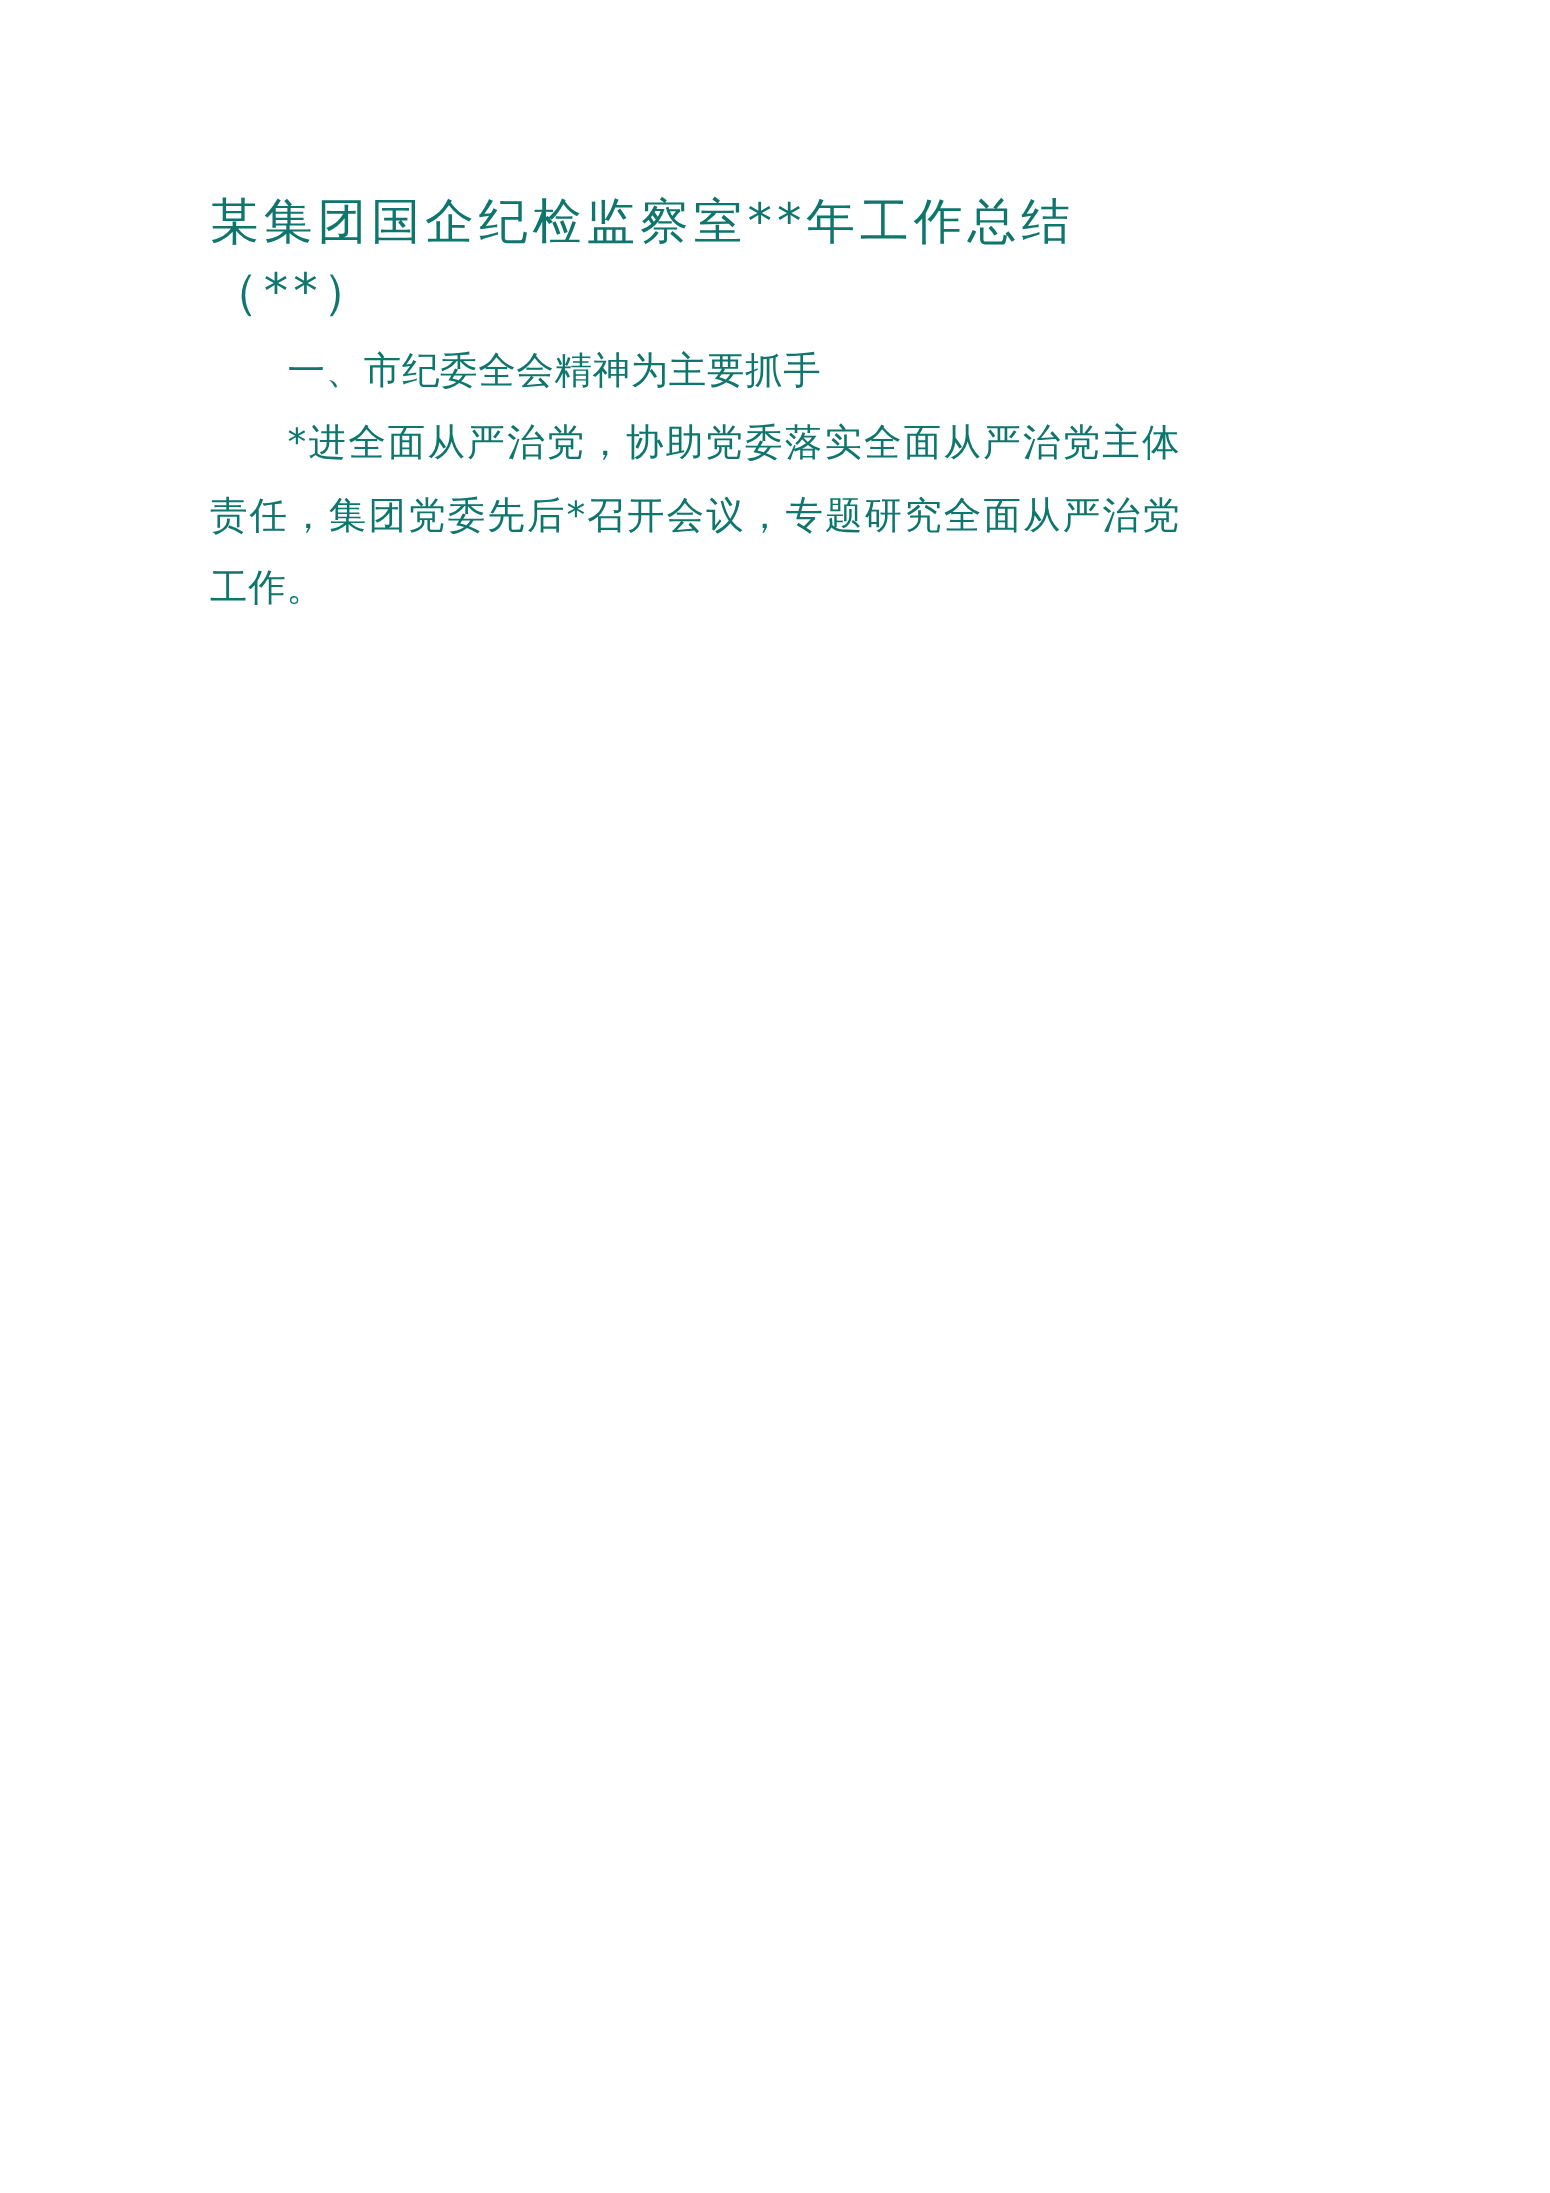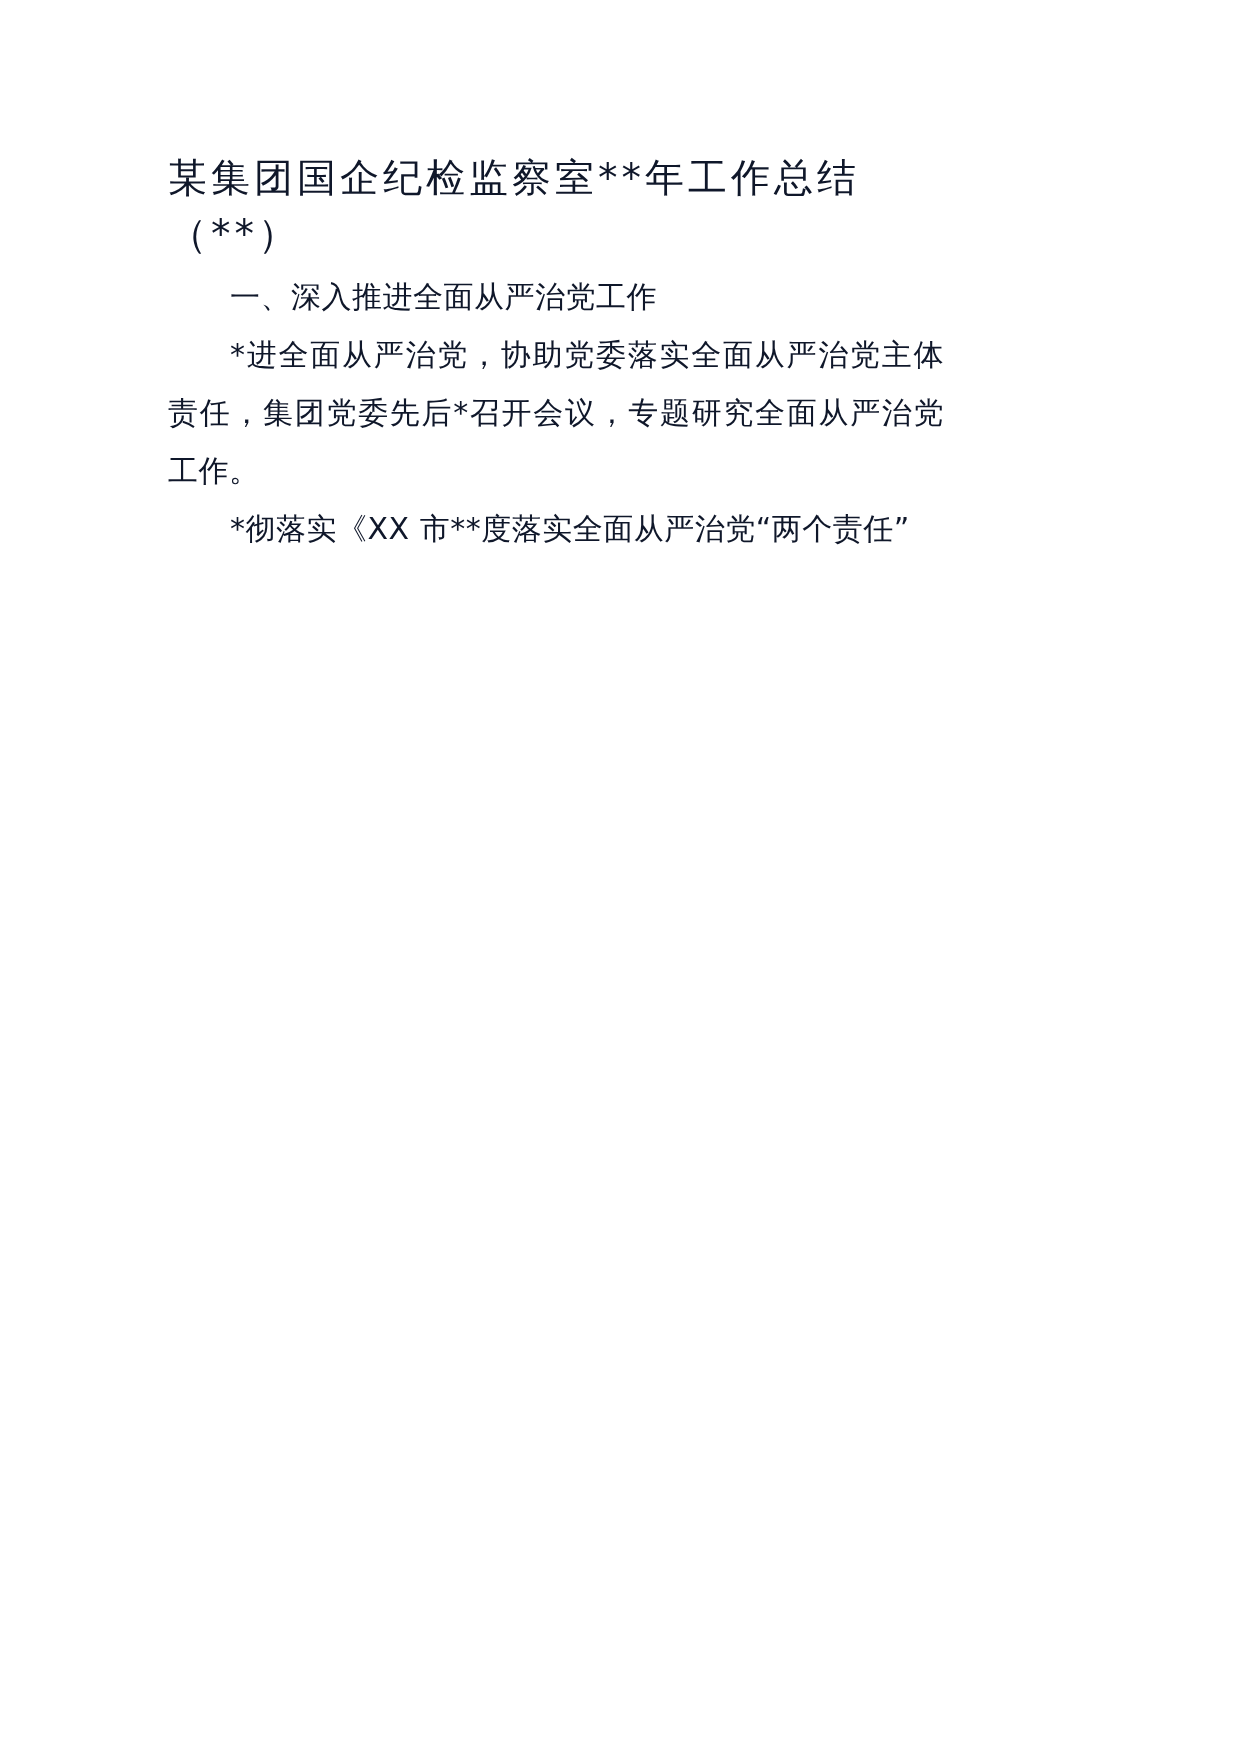--- a/index.html
+++ b/index.html
@@ -1,22 +1,21 @@
 <!DOCTYPE html>
 <html><head>
 <meta charset="utf-8">
 <style>
   html, body { margin: 0; padding: 0; background: #ffffff; }
   body { width: 1240px; height: 1754px; position: relative; overflow: hidden; }
-  .page { position: absolute; left: 168px; top: 150px; width: 776px; color: #0f172a; font-family: "DejaVu Sans", "Liberation Sans", sans-serif; }
+  .page { position: absolute; left: 168px; top: 150px; width: 776px; color: #0f766e; font-family: "DejaVu Sans", "Liberation Sans", sans-serif; }
   .title { font-size: 39px; line-height: 56px; letter-spacing: 4px; margin: 0 0 6px 0; font-weight: normal; }
   .para { font-size: 30px; line-height: 58px; margin: 0; text-indent: 62px; text-align: justify; letter-spacing: 0.5px; }
   .heading { font-size: 30px; line-height: 58px; margin: 0; text-indent: 62px; letter-spacing: 0.5px; }
 </style>
 </head>
 <body>
 
 <div class="page">
   <h1 class="title">某集团国企纪检监察室**年工作总结（**）</h1>
-  <p class="heading">一、深入推进全面从严治党工作</p>
+  <p class="heading">一、市纪委全会精神为主要抓手</p>
   <p class="para">*进全面从严治党，协助党委落实全面从严治党主体责任，集团党委先后*召开会议，专题研究全面从严治党工作。</p>
-  <p class="para">*彻落实《XX 市**度落实全面从严治党“两个责任”</p>
 </div>
 
 </body></html>

